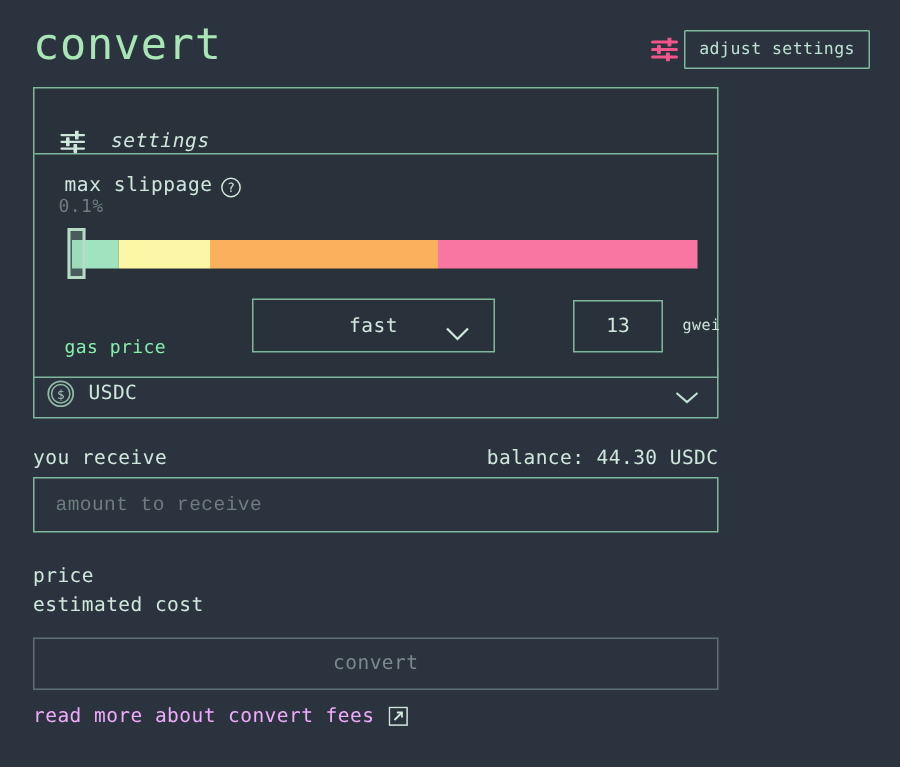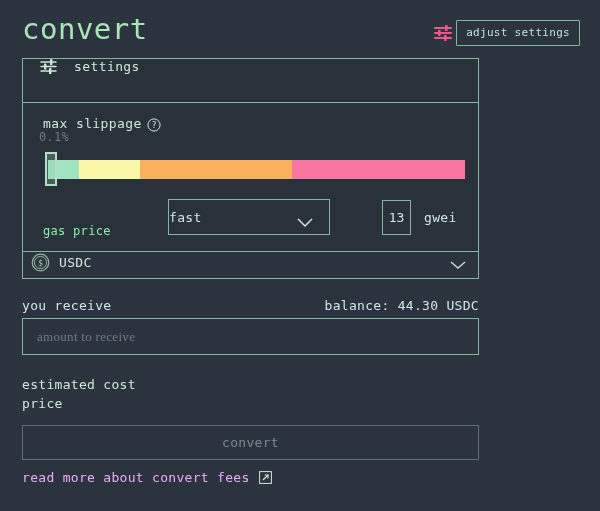--- a/index.html
+++ b/index.html
@@ -92,22 +92,23 @@
     left: 22px; top: 58px;
     width: 457px;
     border: 1px solid #7fb89c;
     box-sizing: border-box;
     background: #29323b;
   }
   .panel-head {
     height: 43px;
     border-bottom: 1px solid #7fb89c;
     display: flex;
-    align-items: flex-start;
+    align-items: flex-end;
     padding-left: 17px;
+    font-style: italic;
   }
   .panel-head-icon { width: 17px; height: 15px; display: block; }
   .panel-head-label {
     font-size: 13px;
     color: #cfe8dc;
     margin-left: 17px;
     letter-spacing: 0.4px;
   }
   .panel-body {
     padding: 13px 16px 16px 16px;
@@ -168,50 +169,51 @@
     width: 125px;
     flex: 0 0 auto;
     margin-top: 28px;
   }
   .gas-select {
     width: 162px; height: 36px;
     border: 1px solid #7fb89c;
     box-sizing: border-box;
     display: flex;
     align-items: center;
+    justify-content: center;
     position: relative;
     cursor: pointer;
     flex: 0 0 auto;
   }
   .gas-select-value {
     font-size: 13px;
     color: #cfe8dc;
     letter-spacing: 0.3px;
   }
   .gas-select-chevron {
     position: absolute;
     right: 14px; top: 13px;
     width: 20px; height: 11px;
     display: block;
   }
   .gas-number {
-    width: 29px; height: 35px;
+    width: 60px; height: 35px;
     border: 1px solid #7fb89c;
     box-sizing: border-box;
     background: transparent;
     color: #cfe8dc;
     font-family: inherit;
     font-size: 13px;
     text-align: center;
     margin-left: 52px;
     flex: 0 0 auto;
     padding: 0;
   }
   .gas-unit {
-    font-size: 13px;
+    font-size: 10px;
     color: #cfe8dc;
     margin-left: 13px;
     letter-spacing: 0.3px;
   }
 
   
   .receive-head {
     position: absolute;
     left: 22px; top: 298px;
     width: 457px;
@@ -230,21 +232,21 @@
     letter-spacing: 0.3px;
   }
   .receive-input {
     position: absolute;
     left: 22px; top: 318px;
     width: 457px; height: 37px;
     border: 1px solid #7fb89c;
     box-sizing: border-box;
     background: transparent;
     color: #cfe8dc;
-    font-family: Liberation Serif, serif;
+    font-family: Liberation Mono, monospace;
     font-size: 13px;
     padding: 0 0 0 14px;
     letter-spacing: 0.3px;
   }
   .receive-input::placeholder { color: #6e7d80; }
 
   
   .info-rows {
     position: absolute;
     left: 22px; top: 375px;
@@ -393,25 +395,25 @@
   </div>
 
   <div class="receive-head">
     <span class="receive-title">you receive</span>
     <span class="receive-balance">balance: 44.30 USDC</span>
   </div>
   <input class="receive-input" type="text" placeholder="amount to receive" style="">
 
   <div class="info-rows">
     <div class="info-row">
-      <span>estimated cost</span>
+      <span>price</span>
       <span class="info-value"></span>
     </div>
     <div class="info-row">
-      <span>price</span>
+      <span>estimated cost</span>
       <span class="info-value"></span>
     </div>
   </div>
 
   <button class="convert-btn">convert</button>
 
   <a class="footer-link">
     <span>read more about convert fees</span>
     <span class="ext-icon">
       <svg viewBox="0 0 13 13" width="13" height="13">

